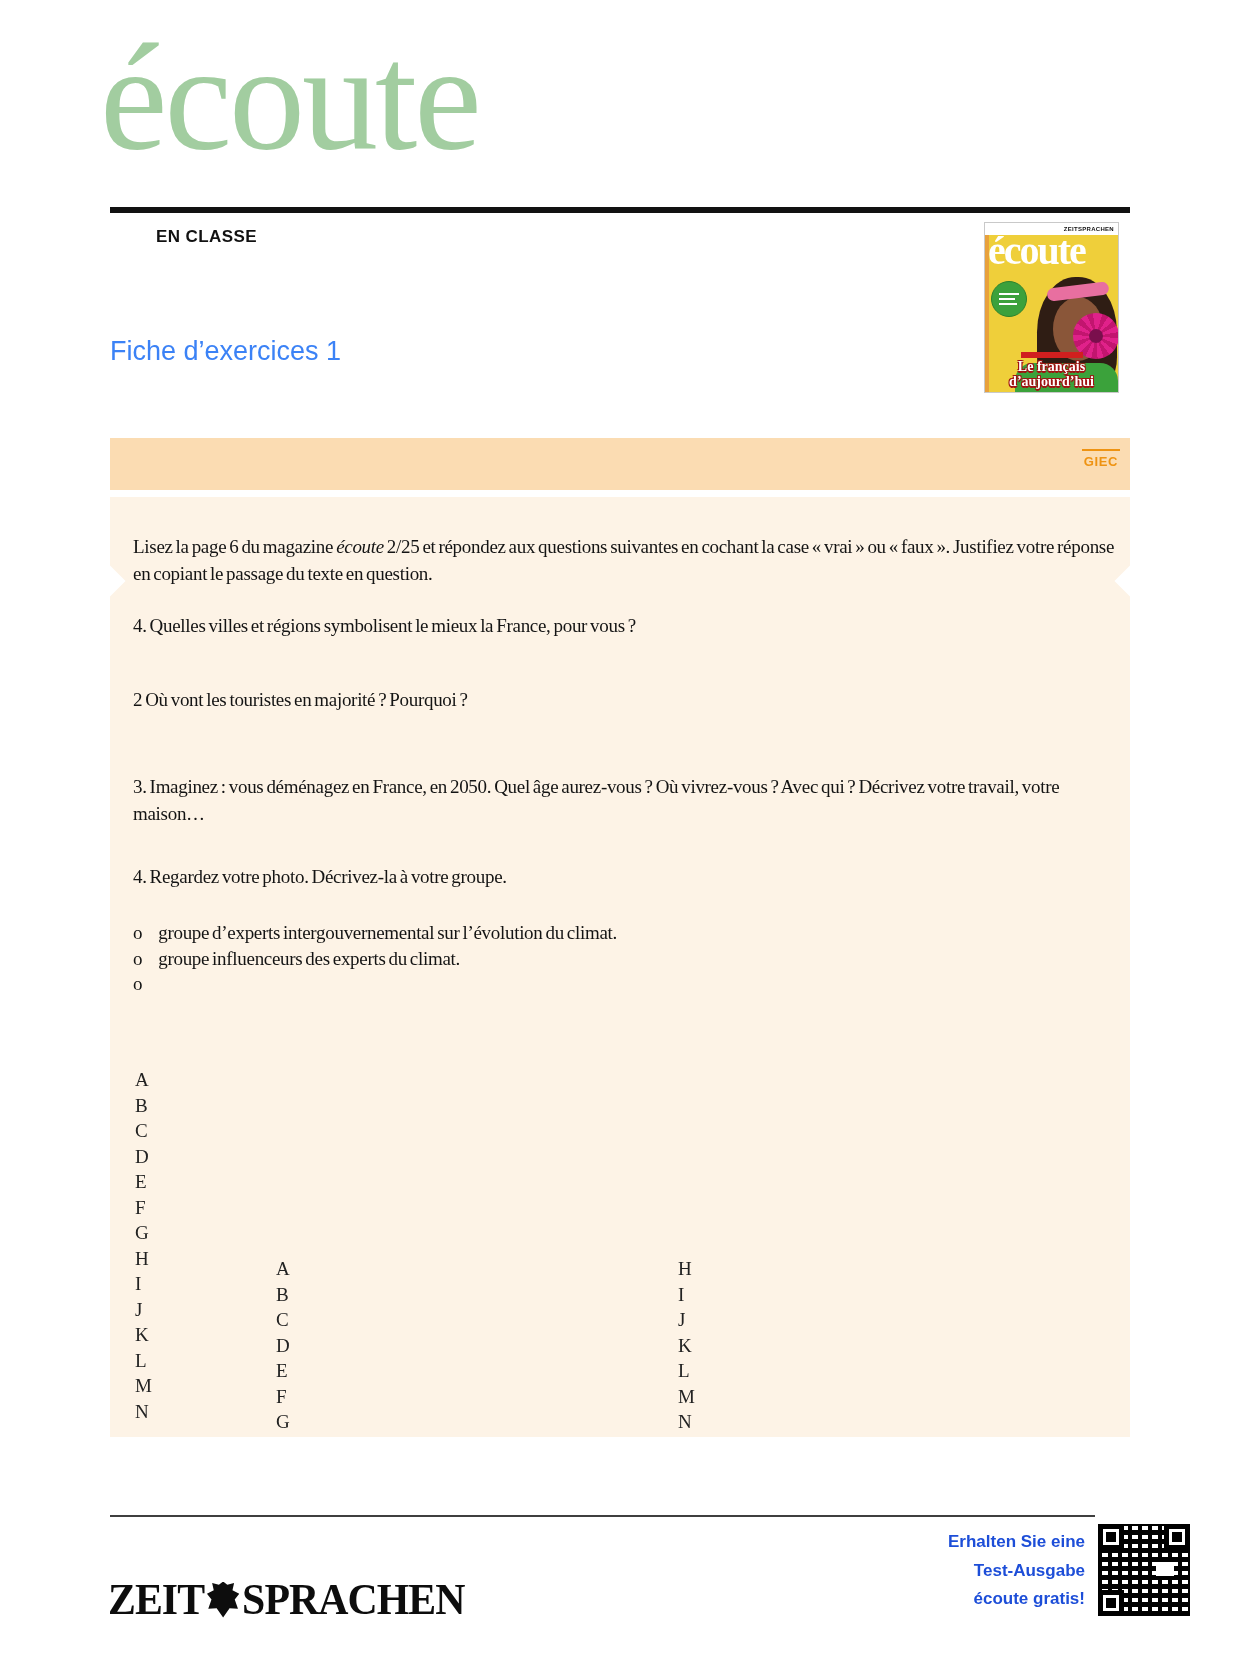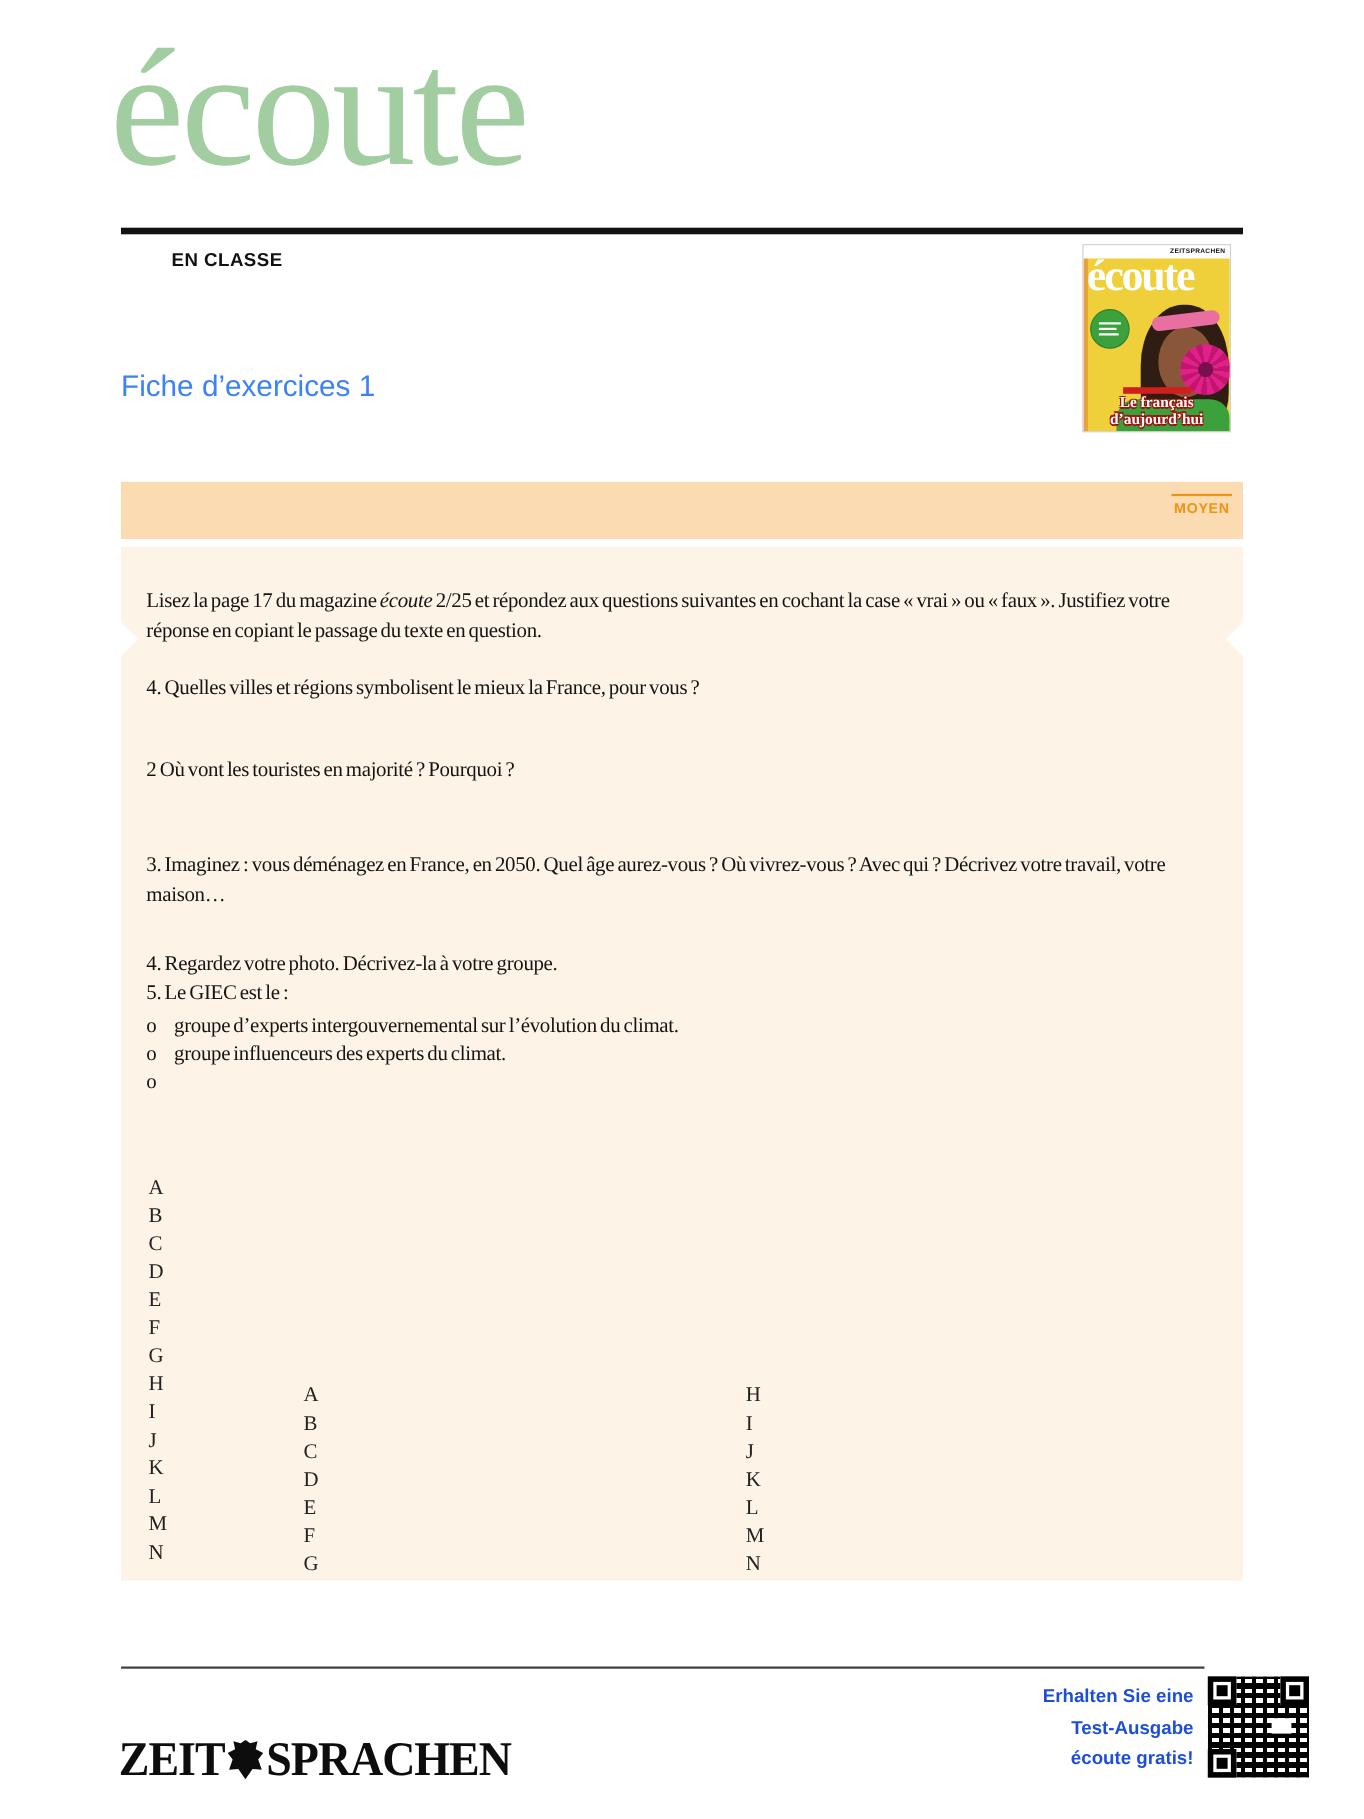--- a/index.html
+++ b/index.html
@@ -122,31 +122,30 @@
           <i></i>
           <i></i>
         </div>
       <div class="cover-kicker"></div>
       <div class="cover-headline">Le français
 d’aujourd’hui</div>
     </div>
   </div>
 
   <div class="banner">
-    <div class="level-badge">MOYEN</div>
+    <div class="level-badge">GIEC</div>
   </div>
 
   <div class="content">
-    <p class="txt intro"><span>Lisez la page 17 du magazine </span><i>écoute</i><span> 2/25 et répondez aux questions suivantes en cochant la case « vrai » ou « faux ». Justifiez votre réponse en copiant le passage du texte en question.</span></p>
+    <p class="txt intro"><span>Lisez la page 6 du magazine </span><i>écoute</i><span> 2/25 et répondez aux questions suivantes en cochant la case « vrai » ou « faux ». Justifiez votre réponse en copiant le passage du texte en question.</span></p>
 
     <div class="txt q1">4. Quelles villes et régions symbolisent le mieux la France, pour vous ?</div>
     <div class="txt q2">2 Où vont les touristes en majorité ? Pourquoi ?</div>
     <div class="txt q3">3. Imaginez : vous déménagez en France, en 2050. Quel âge aurez-vous ? Où vivrez-vous ? Avec qui ? Décrivez votre travail, votre maison…</div>
     <div class="txt q4">4. Regardez votre photo. Décrivez-la à votre groupe.</div>
-    <div class="txt q5">5. Le GIEC est le :</div>
 
     <div class="txt mcq">
       <div class="opt">
         <span>o</span>
         <span>groupe d’experts intergouvernemental sur l’évolution du climat.</span>
       </div>
       <div class="opt">
         <span>o</span>
         <span>groupe influenceurs des experts du climat.</span>
       </div>

